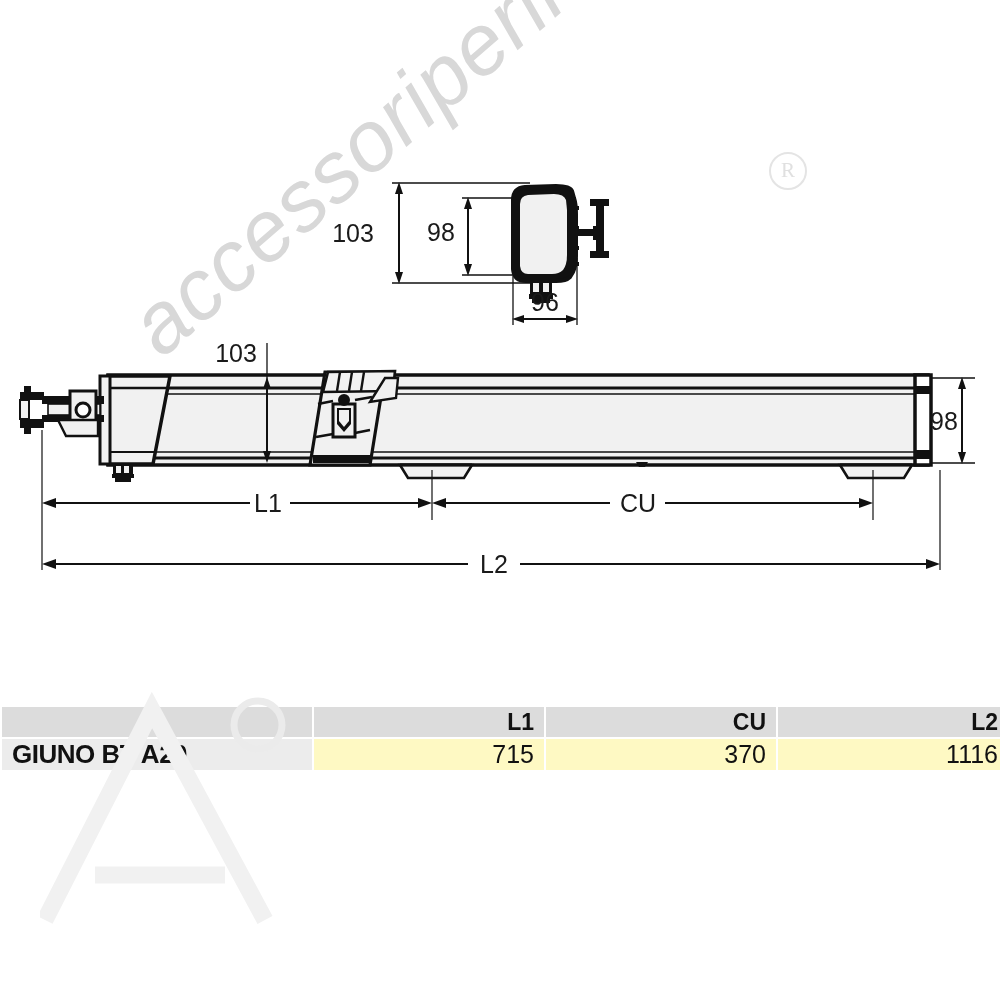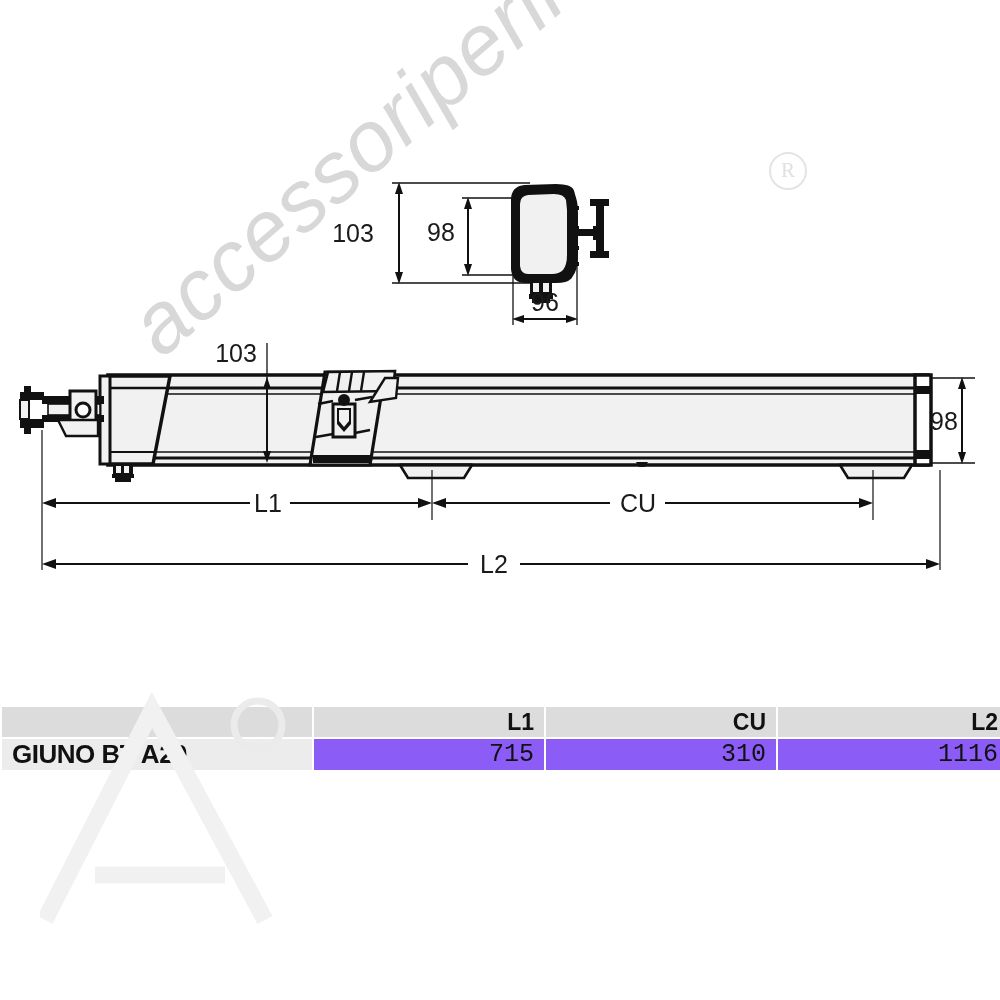--- a/index.html
+++ b/index.html
@@ -96,26 +96,26 @@
     font-weight: bold;
     font-size: 23px;
     color: #111111;
     font-stretch: condensed;
     font-family: "Liberation Sans Narrow", "Liberation Sans", sans-serif;
   }
   .hdr-blank {
     background: #dcdcdc;
   }
   .val-cell {
-    background: #8b5cf6;
+    background: #fef9c3;
     text-align: right;
     font-size: 25px;
     color: #111111;
     height: 36px;
-    font-family: Liberation Mono, monospace;
+    font-family: Liberation Sans, sans-serif;
   }
   .name-cell {
     background: #ececec;
     text-align: left;
     font-weight: bold;
     font-size: 26px;
     color: #111111;
     letter-spacing: -0.5px;
     height: 36px;
     font-family: "Liberation Sans Narrow", "Liberation Sans", sans-serif;
@@ -371,19 +371,19 @@
     <tbody>
       <tr>
         <td class="hdr-blank"></td>
         <td class="hdr-cell">L1</td>
         <td class="hdr-cell">CU</td>
         <td class="hdr-cell">L2</td>
       </tr>
       <tr>
         <td class="name-cell">GIUNO BT A20</td>
         <td class="val-cell">715</td>
-        <td class="val-cell">310</td>
+        <td class="val-cell">370</td>
         <td class="val-cell">1116</td>
       </tr>
     </tbody>
   </table>
 
 </div>
 
 </body></html>

